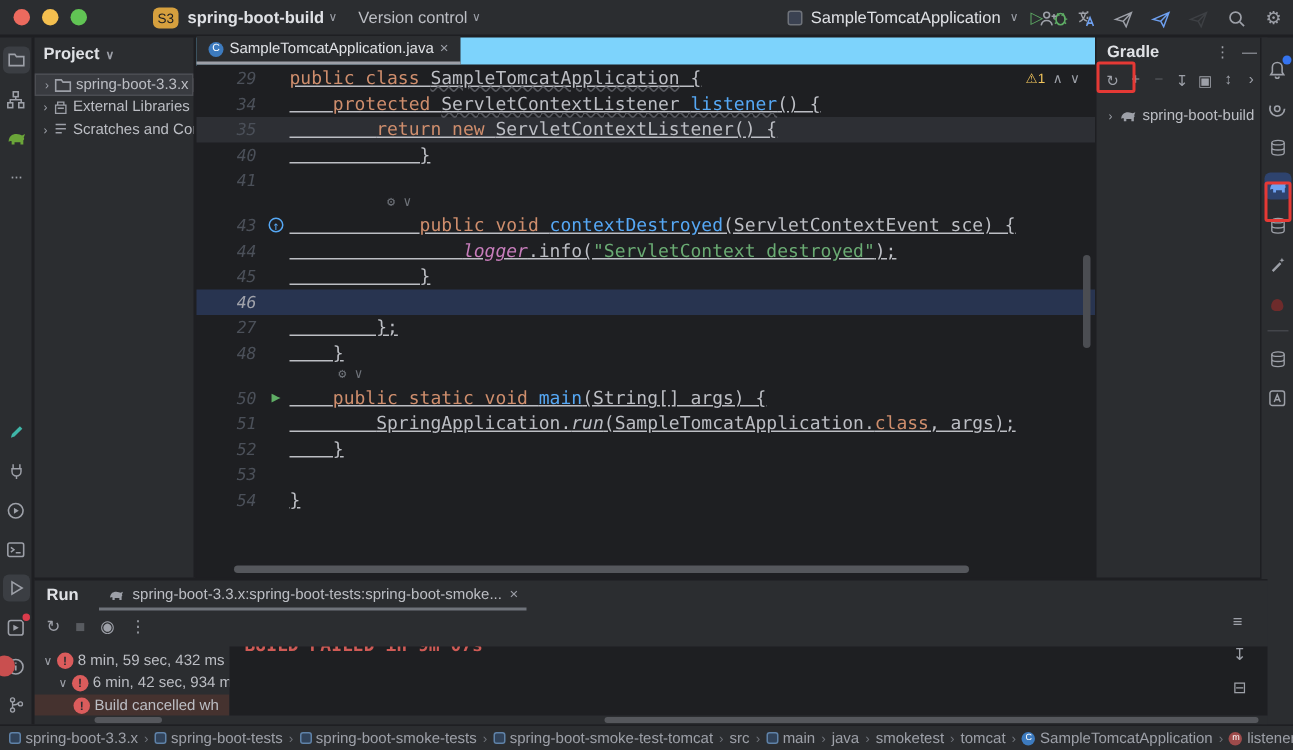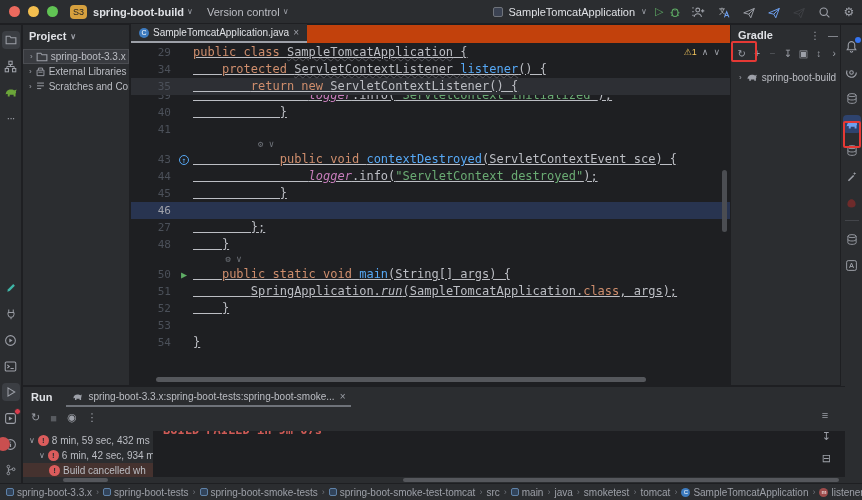--- a/index.html
+++ b/index.html
@@ -4,21 +4,21 @@
 <style>
   * { margin:0; padding:0; box-sizing:border-box; }
   body { background:#000; font-family:"Liberation Sans", sans-serif; }
   .app { position:relative; width:862px; height:500px; background:#1e1f22; overflow:hidden; color:#bcbec4; }
 
   
   .titlebar { position:absolute; left:0; top:0; width:862px; height:24px; background:#2b2d30; border-bottom:1px solid #1e1f22; display:flex; align-items:center; font-size:11px; color:#dfe1e5; }
   .traffic { display:flex; gap:8px; margin-left:9px; margin-right:12px; }
   .traffic span { width:11px; height:11px; border-radius:50%; display:inline-block; }
   .tl-red{background:#ec6a5e;} .tl-yellow{background:#f4bf4f;} .tl-green{background:#61c454;}
-  .proj-badge { background:#d6a03e; color:#1e1f22; font-weight:normal; font-size:9px; border-radius:4px; padding:2px 3px; margin-right:6px; }
+  .proj-badge { background:#d6a03e; color:#1e1f22; font-weight:normal; font-size:9px; border-radius:4px; padding:2px 3px; margin-right:6px;margin-left:32px; }
   .tb-label { margin-right:3px; font-weight:bold; }
   .tb-chev { color:#9da0a8; font-size:8px; margin-right:14px; }
   .tb-vc { color:#bcbec4; font-weight:normal; }
   .run-widget { display:flex; align-items:center; gap:6px; margin-left:190px; }
   .cfg-icon { width:10px; height:10px; border:1px solid #6f737a; border-radius:2px; background:#3b4252; display:inline-block; }
   .play-glyph { color:#5fad65; font-size:11px; }
   .tb-icons { position:absolute; right:6px; top:0; height:24px; display:flex; align-items:center; gap:11px; }
   .tb-icons .ico { width:14px; height:14px; display:flex; align-items:center; justify-content:center; color:#9da0a8; font-size:12px; }
   .ico svg { display:block; }
   .dim { opacity:.4; }
@@ -40,35 +40,35 @@
   .panel-head { display:flex; align-items:center; height:22px; padding:0 6px; font-weight:bold; color:#dfe1e5; }
   .panel-head .chev { font-size:8px; color:#9da0a8; margin-left:4px; }
   .ptree { margin-top:2px; }
   .ptree-row { display:flex; align-items:center; height:15px; padding-left:6px; white-space:nowrap; color:#bcbec4; font-size:10px; }
   .ptree-row.sel { background:#393b40; border:1px solid #4b4d52; }
   .ptree-row .chev { color:#9da0a8; font-size:8px; margin-right:3px; }
   .ptree-row .ticon { margin-right:3px; display:flex; }
 
   
   .center { position:absolute; left:131px; top:25px; width:599px; height:360px; background:#1e1f22; }
-  .tabbar { height:19px; background:#c2410c; border-bottom:1px solid #1e1f22; display:flex; align-items:flex-end; }
+  .tabbar { height:19px; background:#7dd3fc; border-bottom:1px solid #1e1f22; display:flex; align-items:flex-end; }
   .tab { display:flex; align-items:center; gap:4px; height:19px; padding:0 8px; font-size:10px; color:#dfe1e5; border-bottom:2px solid #9da0a8; background:#2b2d30; }
   .tab .close { color:#9da0a8; font-size:10px; }
   .class-ico, .method-ico { width:10px; height:10px; border-radius:50%; font-size:7px; line-height:10px; text-align:center; color:#fff; display:inline-block; }
   .class-ico { background:#3d7bbf; }
   .method-ico { background:#9e4b4b; }
   .insp-widget { position:absolute; right:10px; top:22px; display:flex; gap:5px; align-items:center; font-size:9px; color:#9da0a8; z-index:5; }
   .insp-widget .warn { color:#f2c55c; }
   .code { position:absolute; left:0; top:19px; right:0; bottom:0; font-family:"DejaVu Sans Mono", monospace; font-size:12px; }
   .code-row { display:flex; height:17px; line-height:17px; white-space:pre; }
   .code-row.hl { background:#2d2f34; }
   .code-row.caret-line { background:#283450; }
   .code-row.clipped { height:9px; overflow:hidden; }
   .code-row.clipped .clipin { margin-top:-8px; display:flex; }
-  .gutter { width:44px; text-align:right; color:#4b5059; flex:none; padding-right:4px; font-size:11px; }
+  .gutter { width:44px; text-align:right; color:#4b5059; flex:none; padding-right:4px; font-size:11px;font-style:italic; }
   .caret-line .gutter { color:#a1a3ab; }
   .gslot { width:18px; flex:none; text-align:center; font-size:10px; }
   .run-mark { color:#5fad65; }
   .ovr-mark { display:inline-block; width:10px; height:10px; border:1px solid #56a8f5; border-radius:50%; color:#56a8f5; font-size:8px; line-height:9px; margin-top:3px; }
   .ctext { flex:1;text-decoration:underline; }
   .tk-kw{color:#cf8e6d;} .tk-pl{color:#bcbec4;} .tk-mth{color:#56a8f5;} .tk-ann{color:#b3ae60;}
   .tk-str{color:#6aab73;} .tk-fld{color:#c77dbb;font-style:italic;} .tk-itl{font-style:italic;color:#bcbec4;}
   .tk-hint{color:#63666d;font-size:10px;} .tk-cls{color:#bcbec4;}
   .tk-sq{text-decoration:underline; text-decoration-style:wavy; text-decoration-color:#56585e; text-decoration-thickness:1px;}
   .inlay-row { height:13px; line-height:12px; display:flex; }
@@ -329,21 +329,20 @@
     </div>
     <div class="insp-widget">
       <span class="warn">⚠<span>1</span></span>
       <span>∧</span>
       <span>∨</span>
     </div>
     <div class="code" id="code">
         <div class="code-row"><span class="gutter">29</span><span class="gslot"></span><span class="ctext"><span class="tk-kw">public class </span><span class="tk-cls tk-sq">SampleTomcatApplication</span><span class="tk-pl"> {</span></span></div>
         <div class="code-row"><span class="gutter">34</span><span class="gslot"></span><span class="ctext"><span class="tk-pl">    </span><span class="tk-kw">protected </span><span class="tk-pl tk-sq">ServletContextListener </span><span class="tk-mth tk-sq">listener</span><span class="tk-pl">() {</span></span></div>
         <div class="code-row hl"><span class="gutter">35</span><span class="gslot"></span><span class="ctext"><span class="tk-pl">        </span><span class="tk-kw">return new </span><span class="tk-pl">ServletContextListener() {</span></span></div>
-        <div class="code-row clipped"><div class="clipin"><span class="gutter">39</span><span class="gslot"></span><span class="ctext"><span class="tk-pl">                </span><span class="tk-fld">logger</span><span class="tk-pl">.info(</span><span class="tk-str">"ServletContext initialized"</span><span class="tk-pl">);</span></span></div></div>
         <div class="code-row"><span class="gutter">40</span><span class="gslot"></span><span class="ctext"><span class="tk-pl">            }</span></span></div>
         <div class="code-row"><span class="gutter">41</span><span class="gslot"></span><span class="ctext"></span></div>
         <div class="inlay-row">
           <span class="gutter"></span>
           <span class="gslot"></span>
           <span class="inlay-chip" style="padding-left: 12ch;">⚙ ∨</span>
         </div>
         <div class="code-row"><span class="gutter">43</span><span class="gslot"><span class="ovr-mark">↑</span></span><span class="ctext"><span class="tk-pl">            </span><span class="tk-kw">public void </span><span class="tk-mth">contextDestroyed</span><span class="tk-pl">(ServletContextEvent sce) {</span></span></div>
         <div class="code-row"><span class="gutter">44</span><span class="gslot"></span><span class="ctext"><span class="tk-pl">                </span><span class="tk-fld">logger</span><span class="tk-pl">.info(</span><span class="tk-str">"ServletContext destroyed"</span><span class="tk-pl">);</span></span></div>
         <div class="code-row"><span class="gutter">45</span><span class="gslot"></span><span class="ctext"><span class="tk-pl">            }</span></span></div>

